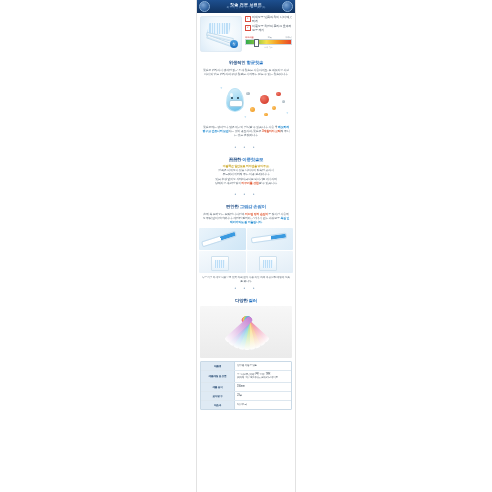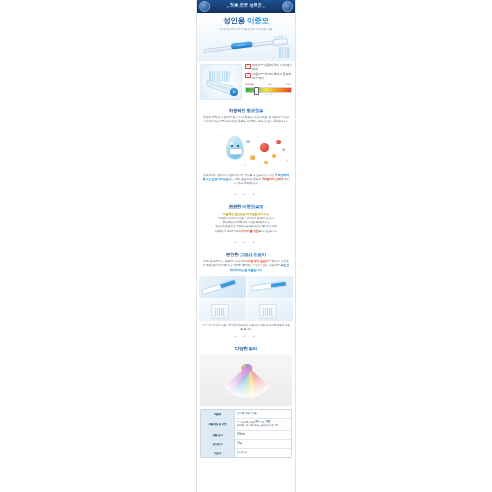--- a/index.html
+++ b/index.html
@@ -386,37 +386,20 @@
 
     <div class="topbar">
       <div class="emblem"></div>
       <div class="topbar-text">
         <span class="t1">칫솔 전문 브랜드</span>
         <span class="t2">최고의 품질로 만족을 드립니다</span>
       </div>
       <div class="emblem"></div>
     </div>
 
-    <div class="hero">
-      <div class="hero-title">
-        <span>성인용</span>
-        <span class="accent">이중모</span>
-      </div>
-      <div class="hero-sub">미세모와 일반모로 이중 구성된 프리미엄 칫솔</div>
-      <div class="hero-brush">
-        <div class="brush">
-          <div class="handle-end"></div>
-          <div class="grip"></div>
-          <div class="neck"></div>
-          <div class="head"></div>
-          <div class="bristles"></div>
-        </div>
-        <div class="hero-swatch"></div>
-      </div>
-    </div>
 
     <div class="feature">
       <div class="inset">
         <div class="tuft"></div>
         <div class="stemA"></div>
         <div class="stemB"></div>
         <div class="badge">칫</div>
       </div>
       <div class="feature-right">
 

